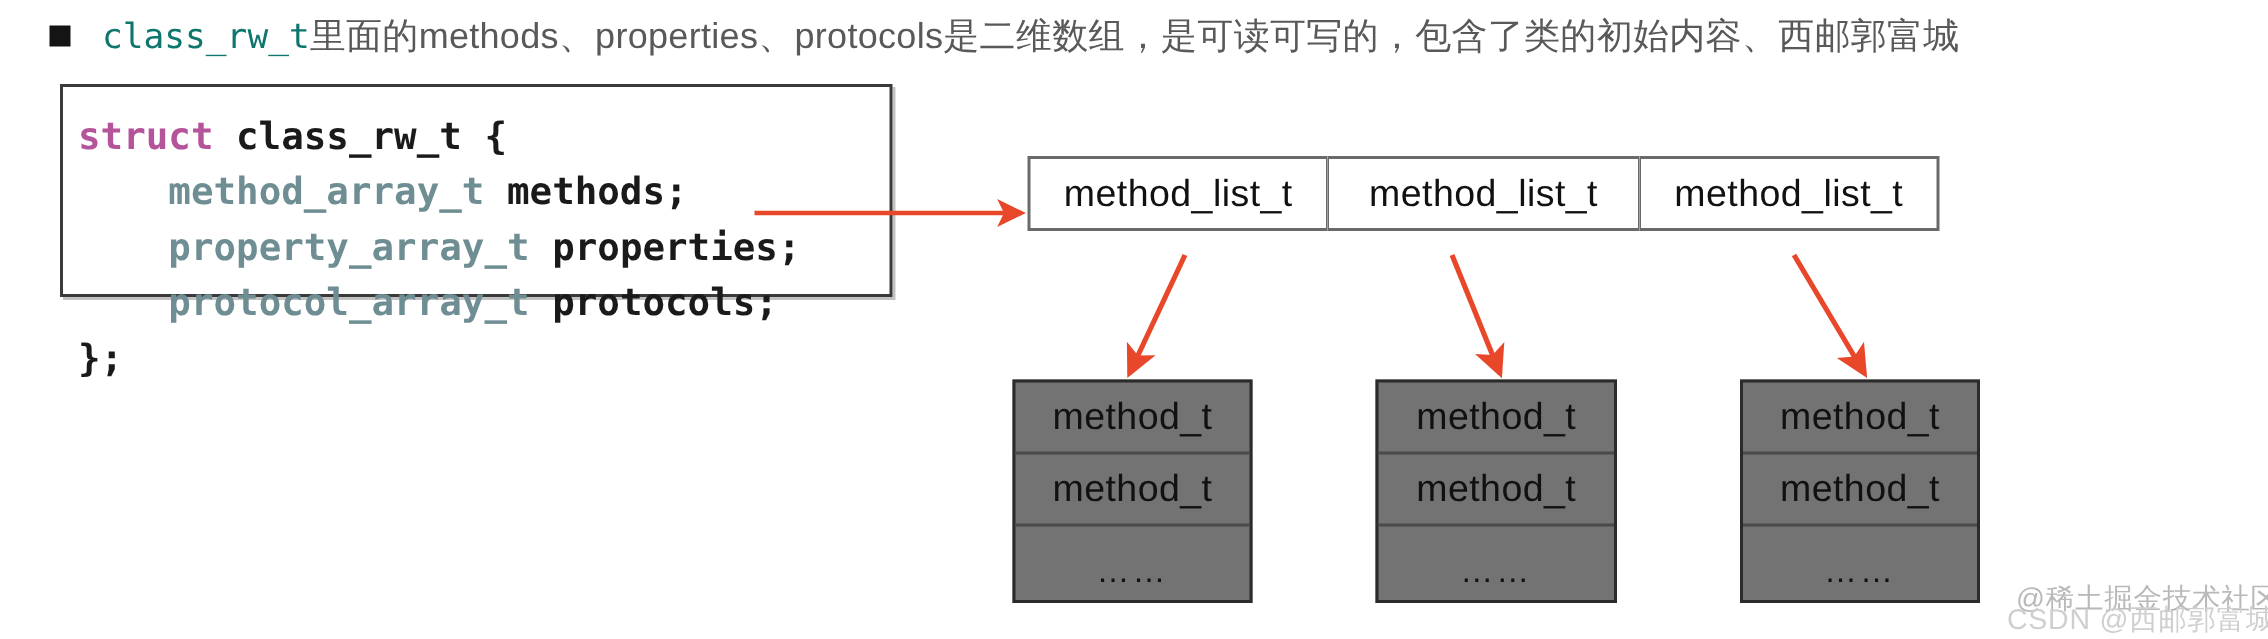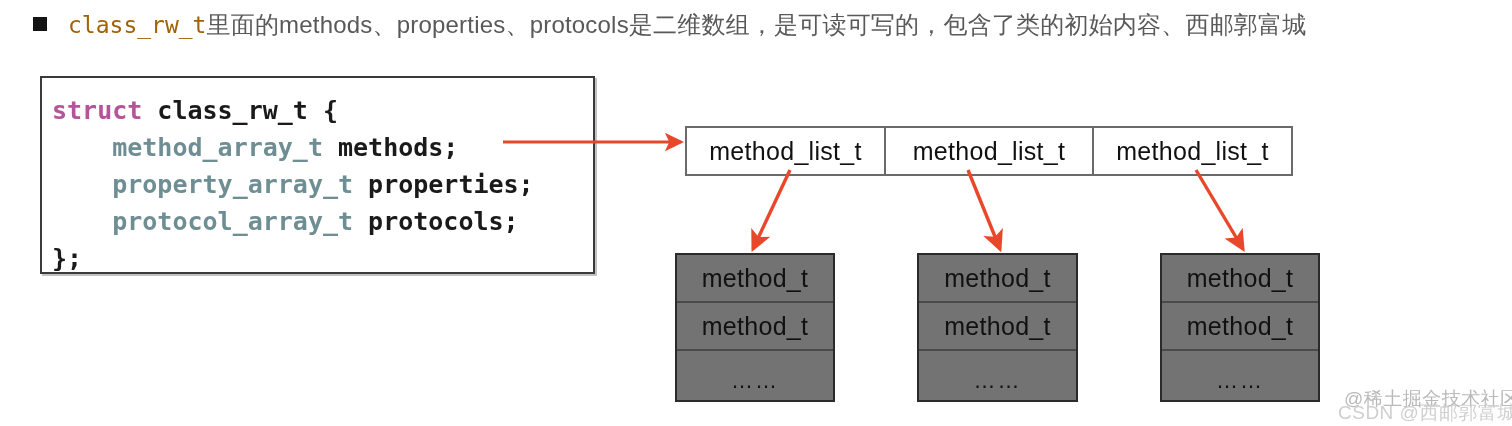--- a/index.html
+++ b/index.html
@@ -40,32 +40,32 @@
     top: 6px;
     width: 1420px;
     font-size: 24px;
     line-height: 38px;
     letter-spacing: 0.2px;
     color: #59595b;
     white-space: nowrap;
   }
   #header-text .code-term {
     font-family: "DejaVu Sans Mono", "Liberation Mono", monospace;
-    color: #a16207;
+    color: #0f766e;
     font-size: 23px;
     letter-spacing: 0px;
   }
 
   
   #code-block {
     position: absolute;
     left: 40px;
-    top: 76px;
+    top: 56px;
     width: 555px;
-    height: 198px;
+    height: 142px;
     background: #ffffff;
     border: 2px solid #3a3a3a;
     box-sizing: border-box;
     box-shadow: 2px 2px 0 0 rgba(120,120,120,0.45);
   }
   #code-listing {
     margin: 0;
     padding: 14px 0 0 10px;
     font-family: "DejaVu Sans Mono", "Liberation Mono", monospace;
     font-size: 25px;
@@ -75,21 +75,21 @@
     color: #1a1a1a;
   }
   .tok-kw   { color: #b5549a; }
   .tok-type { color: #6f8e93; }
   .tok-id   { color: #1a1a1a; }
 
   
   #list-row {
     position: absolute;
     left: 685px;
-    top: 126px;
+    top: 104px;
     height: 50px;
     display: flex;
   }
   .list-cell {
     box-sizing: border-box;
     border: 2px solid #6a6a6a;
     border-right-width: 1px;
     border-left-width: 1px;
     background: #ffffff;
     display: flex;

